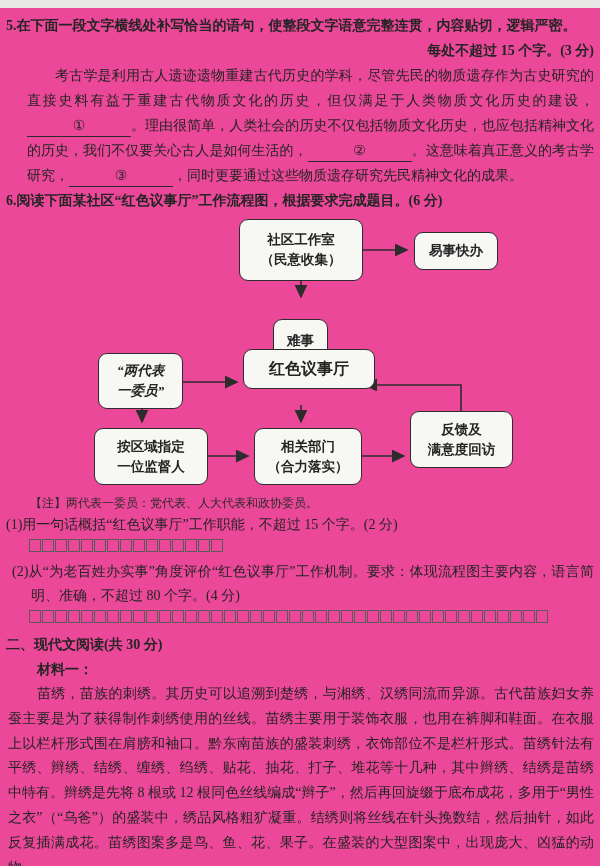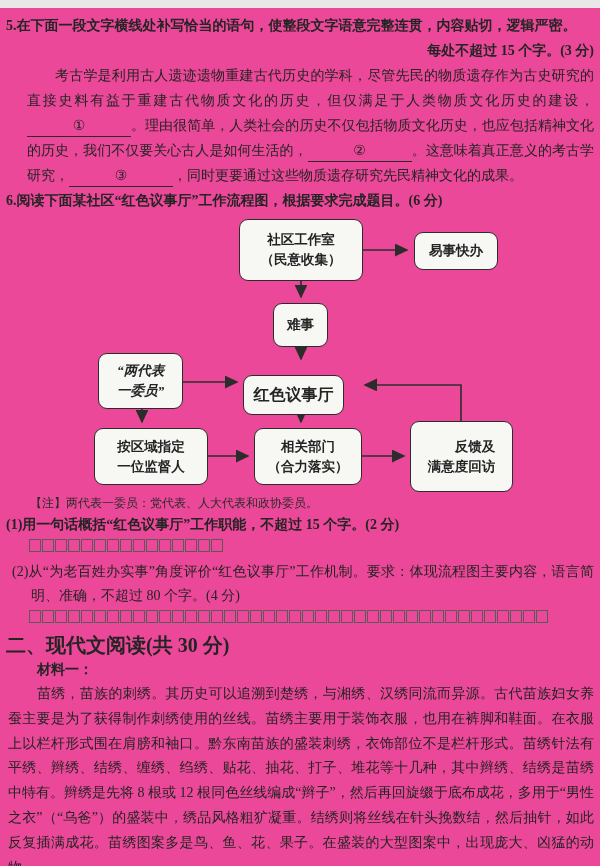--- a/index.html
+++ b/index.html
@@ -27,38 +27,38 @@
   .flowchart { position:relative; height:279px; margin-top:2px; }
   .fc-svg { position:absolute; left:0; top:0; }
   .node {
     position:absolute; border:1.6px solid #2c2c2c; border-radius:9px;
     background:#f7f7f4; display:flex; align-items:center; justify-content:center;
     text-align:center; font-weight:600; font-size:13.5px; line-height:1.45;
     white-space:pre-line;
   }
   .node-community { left:233px; top:4px;  width:124px; height:62px; }
   .node-easy      { left:408px; top:17px; width:84px;  height:38px; }
-  .node-hard      { left:267px; top:88px; width:55px;  height:44px; }
+  .node-hard      { left:267px; top:104px; width:55px;  height:44px; }
   .node-reps      { left:92px;  top:138px; width:85px; height:56px;font-style:italic; }
-  .node-hall      { left:237px; top:160px; width:101px; height:40px; font-size:16px; font-weight:bold; }
+  .node-hall      { left:237px; top:134px; width:132px; height:40px; font-size:16px; font-weight:bold; }
   .node-supervisor{ left:88px;  top:213px; width:114px; height:57px; }
   .node-departments{ left:248px; top:213px; width:108px; height:57px; }
-  .node-feedback  { left:404px; top:206px; width:103px; height:71px;text-align:right; }
+  .node-feedback  { left:404px; top:196px; width:103px; height:57px; }
 
   .fc-note { font-size:12px; margin-left:24px; line-height:19px; color:#2a2a2a; }
 
-  .sub-q { font-weight:700; line-height:24px; text-align:justify; }
+  .sub-q { font-weight:400; line-height:24px; text-align:justify; }
   .grid-row { margin-left:23px; line-height:20px; margin-top:1px; margin-bottom:2px; white-space:nowrap; }
   .sq {
     display:inline-block; width:12px; height:13px;
     border:1px solid #5a5a5a; margin-right:1px; background:transparent;
   }
   .sub-q2 { margin-left:25px; text-indent:-19px; font-weight:400; line-height:24px; text-align:justify; }
 
-  .sec-heading { font-weight:bold; font-size:20px; line-height:26px; margin-top:3px; }
+  .sec-heading { font-weight:bold; font-size:14px; line-height:26px; margin-top:3px; }
   .sec-sub { line-height:24px; }
   .material-label { font-weight:bold; margin-left:31px; line-height:24px; }
   .material-para {
     margin-left:2px; margin-right:0; line-height:24.8px;
     text-align:justify; text-indent:29px;
   }
 </style>
 </head>
 <body>
 

